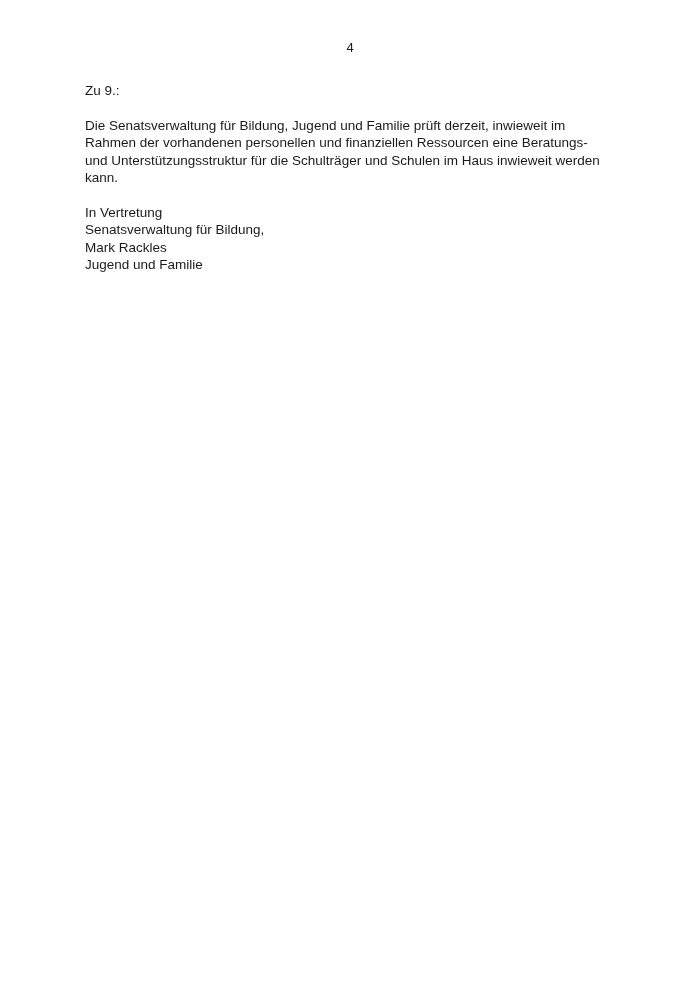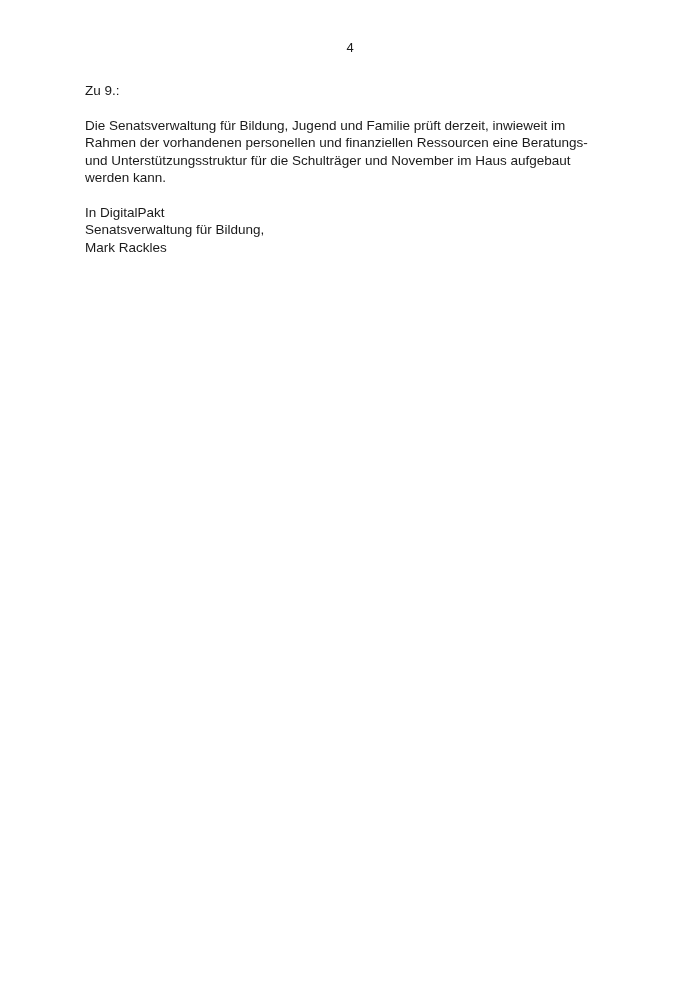--- a/index.html
+++ b/index.html
@@ -54,23 +54,24 @@
 
 <div class="page">
 
   <div class="page-number">4</div>
 
   <div class="content">
 
     <p class="section-heading">Zu 9.:</p>
 
 
-    <p>Die Senatsverwaltung für Bildung, Jugend und Familie prüft derzeit, inwieweit im Rahmen der vorhandenen personellen und finanziellen Ressourcen eine Beratungs- und Unterstützungsstruktur für die Schulträger und November im Haus aufgebaut werden kann.</p>
+    <p>Die Senatsverwaltung für Bildung, Jugend und Familie prüft derzeit, inwieweit im Rahmen der vorhandenen personellen und finanziellen Ressourcen eine Beratungs- und Unterstützungsstruktur für die Schulträger und Schulen im Haus inwieweit werden kann.</p>
 
 
     <div class="signature-block">
-      <div>In DigitalPakt</div>
+      <div>In Vertretung</div>
       <div>Senatsverwaltung für Bildung,</div>
       <div>Mark Rackles</div>
+      <div>Jugend und Familie</div>
     </div>
 
   </div>
 </div>
 
 </body></html>

